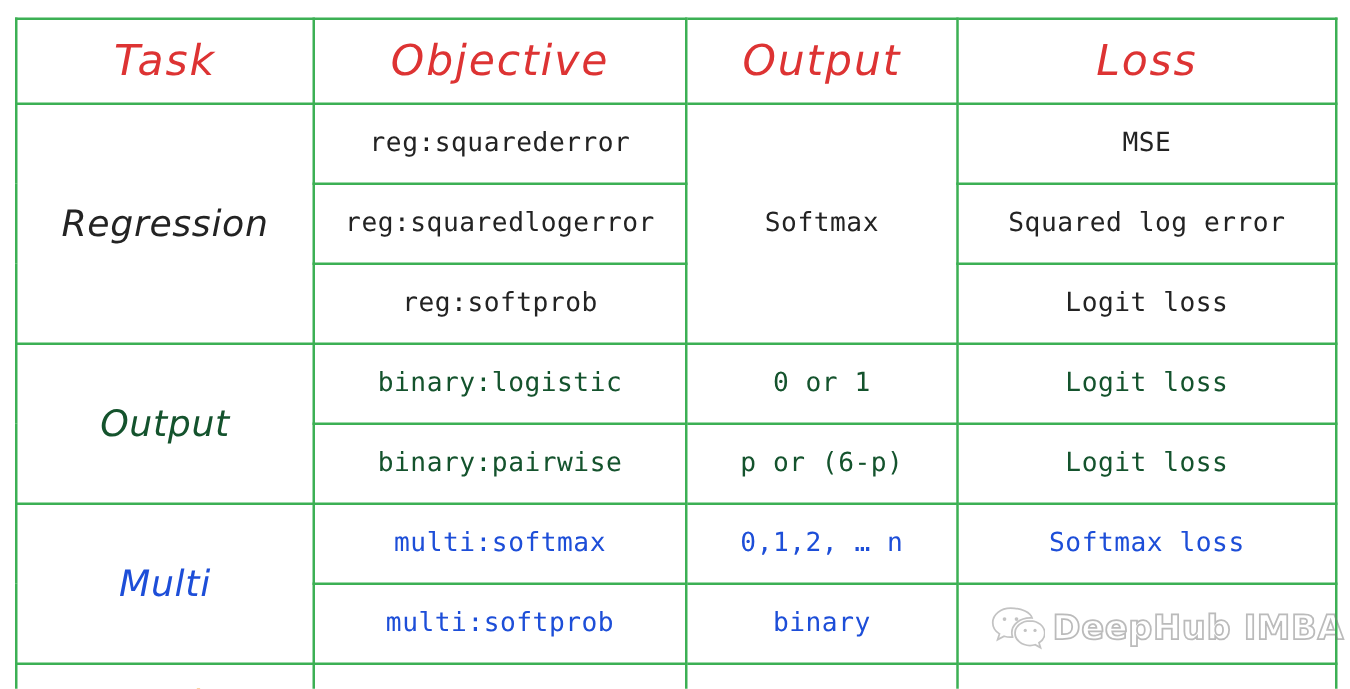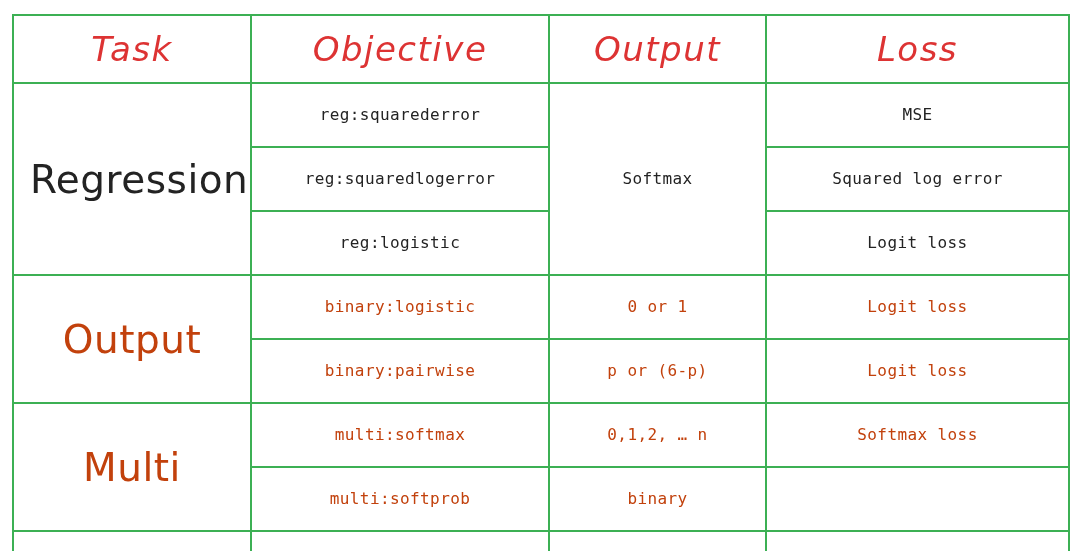--- a/index.html
+++ b/index.html
@@ -55,42 +55,43 @@
     font-weight: 400;
     font-style: italic;
     letter-spacing: 1.5px;
     color: #dd3333;
     line-height: 1;
   }
 
   
   td.task-cell {
     font-family: "DejaVu Sans", sans-serif;
-    font-size: 39px;
+    font-size: 29px;
     font-weight: 400;
+    font-style: italic;
     letter-spacing: 0.5px;
     line-height: 1;
   }
 
   
   td.mono {
     font-family: "DejaVu Sans Mono", monospace;
-    font-size: 16px;
+    font-size: 21px;
     letter-spacing: 0.4px;
     line-height: 1.1;
     margin-top: 25px;
   }
 
   
   tr.body-row { height: 64px; }
 
   
   .clr-black  { color: #232323; }
-  .clr-blue   { color: #c2410c; }
-  .clr-purple { color: #c2410c; }
+  .clr-blue   { color: #14532d; }
+  .clr-purple { color: #1d4ed8; }
   .clr-orange { color: #f59211; }
 
   
   #watermark {
     position: absolute;
     left: 792px;
     top: 476px;
     width: 268px;
     height: 52px;
     pointer-events: none;
@@ -144,21 +145,21 @@
         <td class="task-cell clr-black" rowspan="3">Regression</td>
         <td class="mono clr-black">reg:squarederror</td>
         <td class="mono clr-black" rowspan="3">Softmax</td>
         <td class="mono clr-black">MSE</td>
       </tr>
       <tr class="body-row">
         <td class="mono clr-black">reg:squaredlogerror</td>
         <td class="mono clr-black">Squared log error</td>
       </tr>
       <tr class="body-row">
-        <td class="mono clr-black">reg:logistic</td>
+        <td class="mono clr-black">reg:softprob</td>
         <td class="mono clr-black">Logit loss</td>
       </tr>
 
       <tr class="body-row">
         <td class="task-cell clr-blue" rowspan="2">Output</td>
         <td class="mono clr-blue">binary:logistic</td>
         <td class="mono clr-blue">0 or 1</td>
         <td class="mono clr-blue">Logit loss</td>
       </tr>
       <tr class="body-row">
@@ -182,14 +183,27 @@
       <tr class="body-row">
         <td class="task-cell clr-orange">Rank</td>
         <td class="mono clr-orange">rank:pairwise</td>
         <td class="mono clr-orange">rank</td>
         <td class="mono clr-orange">Pairwise loss</td>
       </tr>
 
     </tbody>
   </table>
 
+  <div id="watermark">
+    <span class="wm-logo">
+      <svg width="44" height="38" viewBox="0 0 44 38" aria-hidden="true">
+        <path d="M16.5 3.5C8.6 3.5 2.2 8.7 2.2 15.1c0 3.6 2.1 6.9 5.4 9.0l-1.5 4.6 5.2-2.7c1.6 .45 3.4 .7 5.2 .7 .5 0 1.0 -.02 1.5 -.06 -.35 -1.1 -.55 -2.2 -.55 -3.4 0 -6.6 6.6 -11.9 14.7 -11.9 .5 0 1.0 .02 1.5 .06C32.6 7.0 25.4 3.5 16.5 3.5z" fill="none" stroke="rgba(125,125,125,0.5)" stroke-width="1.4"></path>
+        <circle cx="11.6" cy="12.2" r="1.5" fill="rgba(125,125,125,0.5)"></circle>
+        <circle cx="21.2" cy="12.2" r="1.5" fill="rgba(125,125,125,0.5)"></circle>
+        <path d="M32.0 13.6c-6.6 0-12.0 4.4-12.0 9.9 0 5.5 5.4 9.9 12.0 9.9 1.4 0 2.8-.2 4.1-.6l4.3 2.3-1.2-3.9c2.8-1.8 4.6-4.6 4.6-7.7 0-5.5-5.3-9.9-11.8-9.9z" fill="none" stroke="rgba(125,125,125,0.5)" stroke-width="1.4"></path>
+        <circle cx="28.2" cy="21.3" r="1.3" fill="rgba(125,125,125,0.5)"></circle>
+        <circle cx="36.0" cy="21.3" r="1.3" fill="rgba(125,125,125,0.5)"></circle>
+      </svg>
+    </span>
+    <span class="wm-text">DeepHub IMBA</span>
+  </div>
 
 </div>
 
 </body></html>

